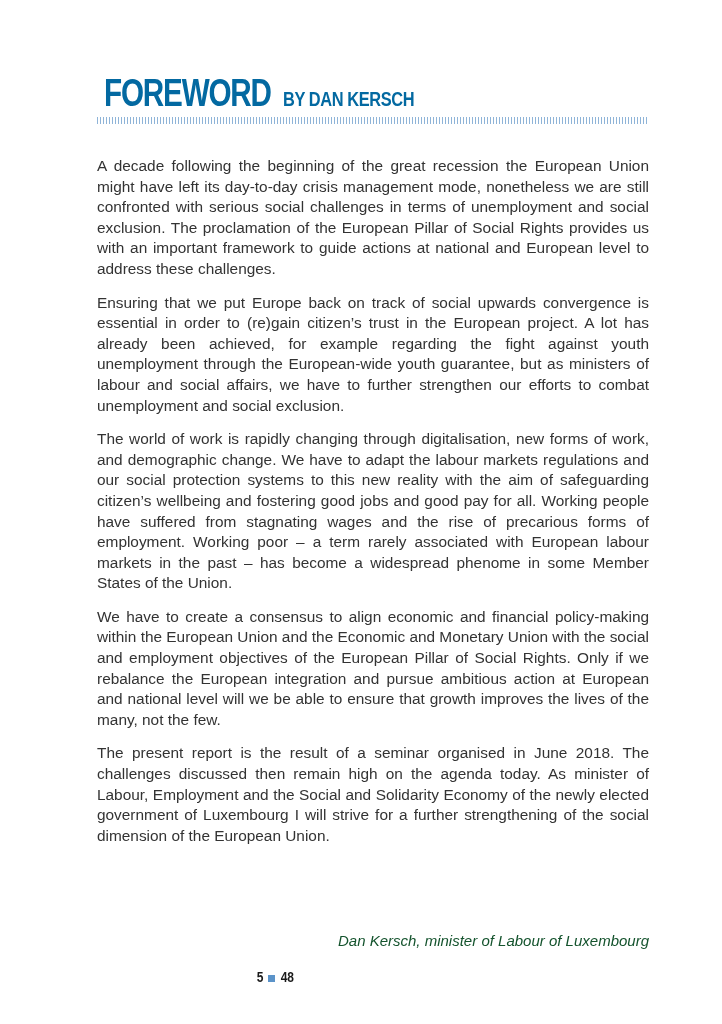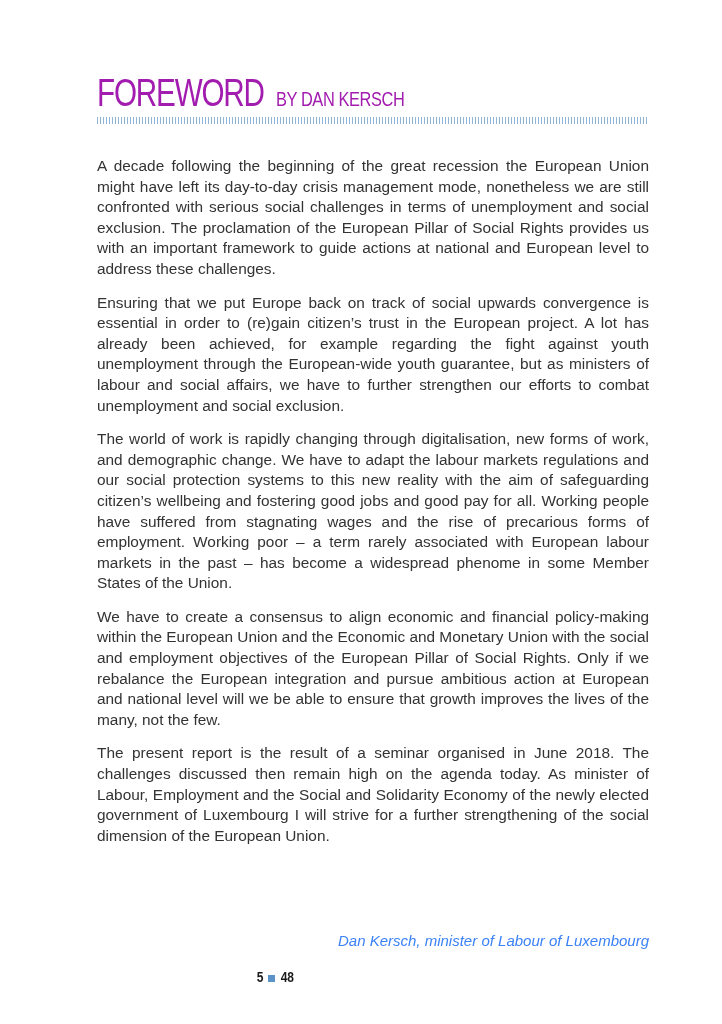--- a/index.html
+++ b/index.html
@@ -1,38 +1,38 @@
 <!DOCTYPE html>
 <html><head>
   <meta charset="utf-8">
   <style>
     html, body { margin: 0; padding: 0; background: #ffffff; }
     body { width: 722px; height: 1024px; position: relative; overflow: hidden; }
     .page { position: absolute; left: 97px; top: 0; width: 552px; }
     .title {
-      position: absolute; top: 72px; left: 0;
+      position: absolute; top: 72px; left: 7px;
       font-family: "Liberation Sans", sans-serif;
-      font-weight: normal; color: #a21caf; white-space: nowrap;
+      font-weight: bold; color: #0369a1; white-space: nowrap;
       letter-spacing: -1.5px;
     }
     .title .main { font-size: 38px; display: inline-block; transform: scaleX(0.78); transform-origin: left bottom; }
     .title .sub { font-size: 21px; display: inline-block; transform: scaleX(0.78); transform-origin: left bottom; margin-left: -38px; letter-spacing: -0.5px; }
     .rule {
       position: absolute; top: 117px; left: 0; width: 552px; height: 7px;
       background: repeating-linear-gradient(to right, #8fb4d8 0 1px, transparent 1px 3px);
     }
     .body-text {
       position: absolute; top: 146px; left: 0; width: 552px;
       font-family: "Liberation Sans", sans-serif; font-size: 15.4px; line-height: 20.6px;
       color: #333333; text-align: justify; hyphens: manual;
     }
     .body-text p { margin: 10px 0 13px 0; }
     .signature {
       position: absolute; top: 932px; right: 0;
-      font-family: "Liberation Sans", sans-serif; font-style: italic; font-size: 15px; color: #3b82f6;
+      font-family: "Liberation Sans", sans-serif; font-style: italic; font-size: 15px; color: #14532d;
       white-space: nowrap;
     }
     .pagenum {
       position: absolute; top: 968px; left: 256px;
       font-family: "Liberation Sans", sans-serif; font-weight: bold; font-size: 15px; color: #1a1a1a;
       display: flex; align-items: center; gap: 4px;
     }
     .pagenum .sq { width: 7px; height: 7px; background: #5b93c9; display: inline-block; margin-top: 4px; }
     .pagenum span.num { display: inline-block; transform: scaleX(0.8); }
   </style>

